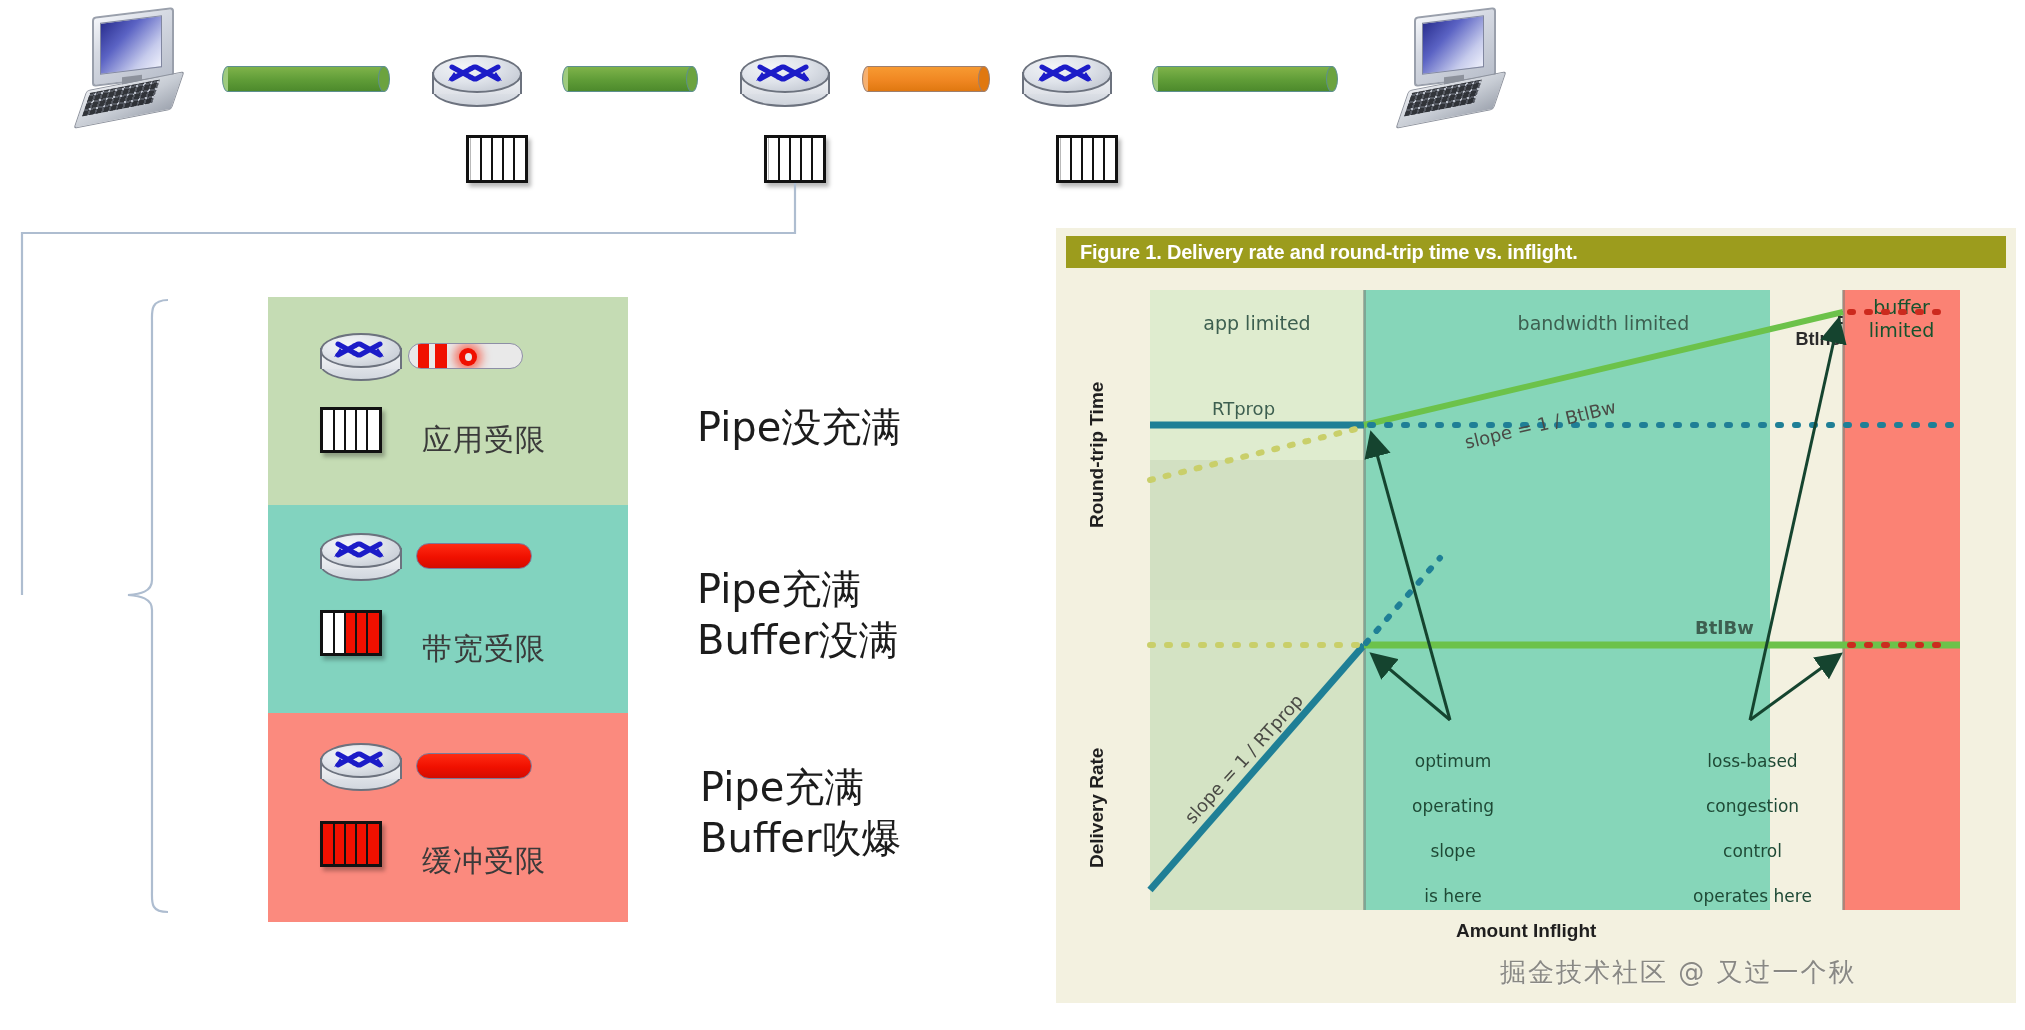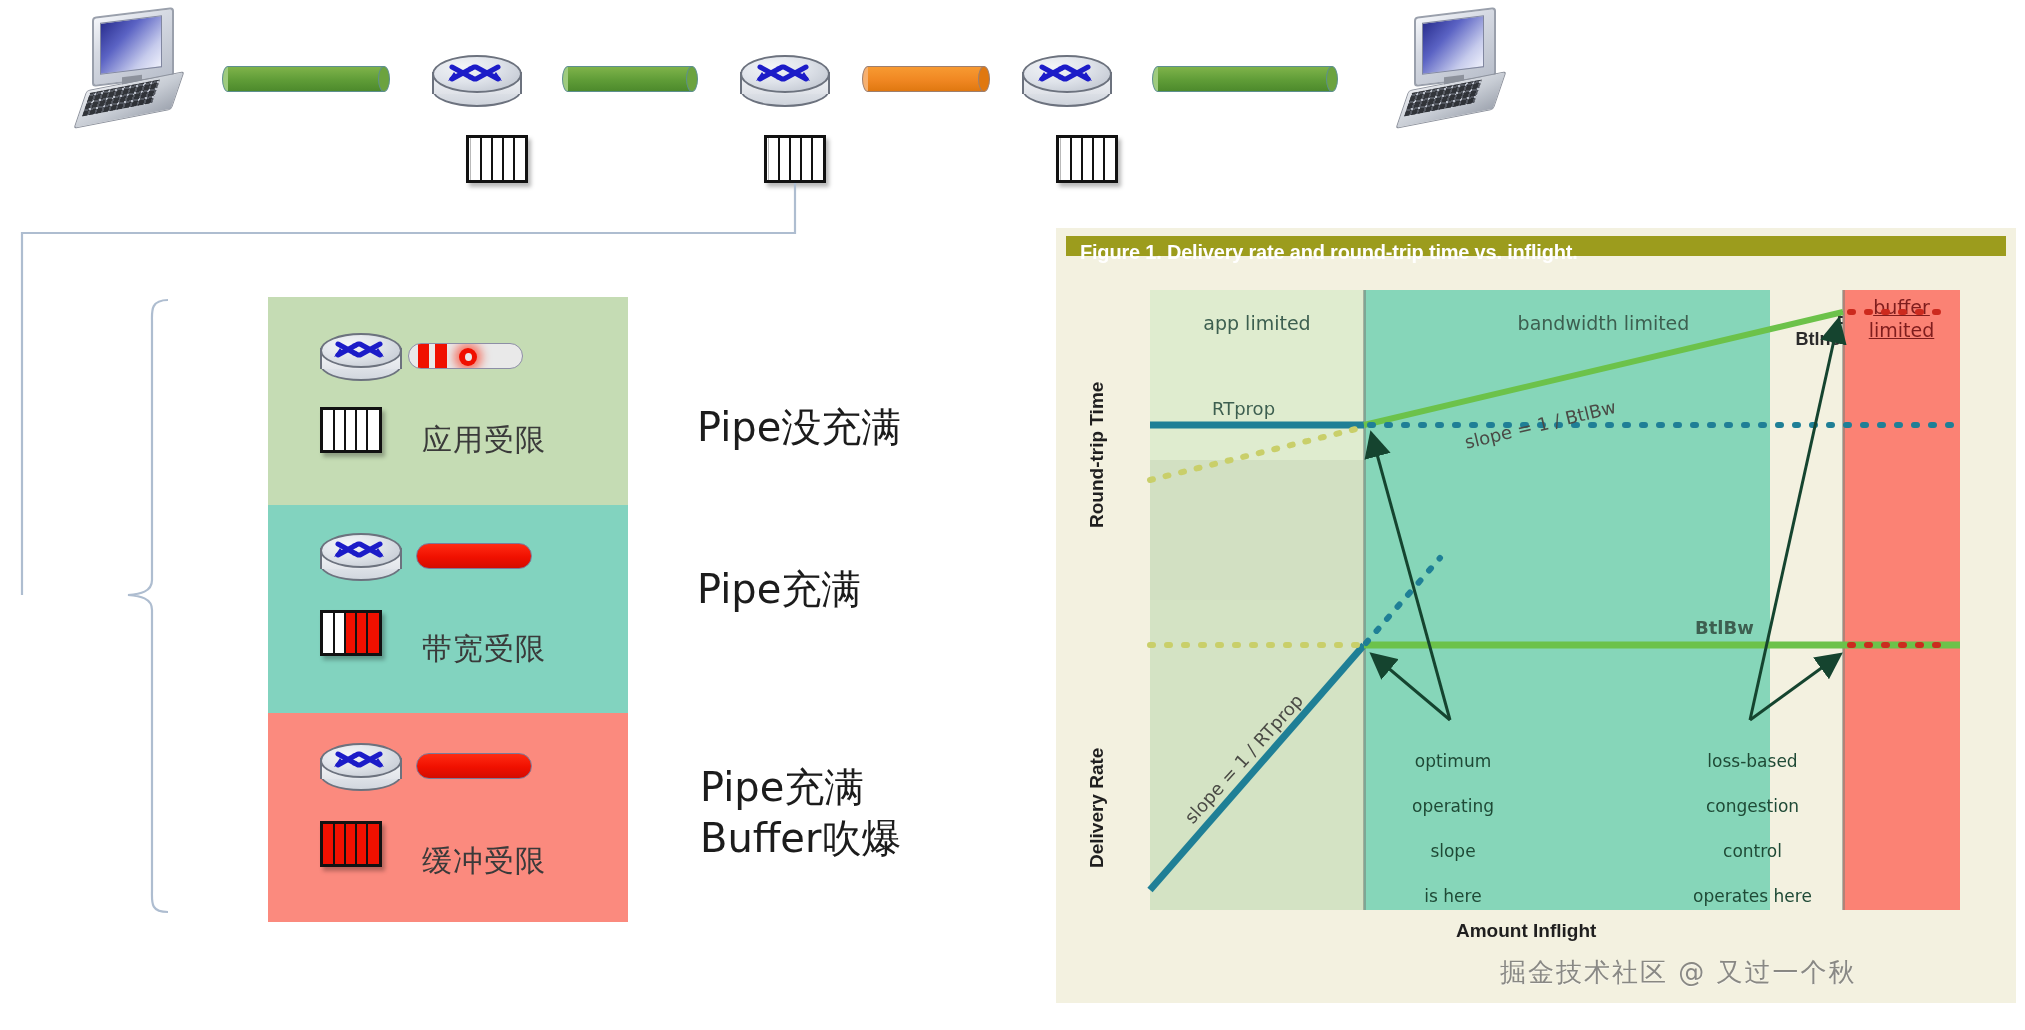--- a/index.html
+++ b/index.html
@@ -153,21 +153,21 @@
     font-family:"DejaVu Sans","Liberation Sans",sans-serif;
     white-space:nowrap;
   }
 
   
   #figure-panel{
     position:absolute;left:1056px;top:228px;width:960px;height:775px;
     background:#f3f1e0;
   }
   #figure-caption{
-    position:absolute;left:10px;top:8px;width:940px;height:20px;
+    position:absolute;left:10px;top:8px;width:940px;height:32px;
     background:#9c9c1d;color:#ffffff;
     font-size:20px;font-weight:bold;line-height:32px;padding-left:14px;
     box-sizing:border-box;white-space:nowrap;
     font-family:"Liberation Sans",sans-serif;letter-spacing:-.2px;
   }
 
   .hdr-tick{
     position:absolute;text-align:center;font-size:18px;font-weight:bold;
     color:#2b2b2b;font-family:"Liberation Sans",sans-serif;line-height:1.15;
   }
@@ -176,21 +176,21 @@
     position:absolute;left:94px;top:62px;width:810px;height:620px;
   }
   .region{position:absolute;top:0;height:620px;box-sizing:border-box;}
   #reg-app{left:0;width:214px;background:#dfeccf;}
   #reg-bw{left:214px;width:406px;background:#86d6b9;}
   #reg-buf{left:693px;width:117px;background:#fb8274;}
   .reg-label{
     position:absolute;text-align:center;font-size:19px;color:#3d5f50;
     font-family:"DejaVu Sans","Liberation Sans",sans-serif;line-height:1.2;
   }
-  #reg-buf .reg-label{color:#7f1d1d;text-decoration:underline;}
+  #reg-buf .reg-label{color:#14532d;}
 
   .vdiv{position:absolute;top:0;width:3px;height:620px;background:rgba(120,130,120,.55);}
 
   .axis-title{
     position:absolute;font-size:19px;font-weight:bold;color:#1f1f1f;
     font-family:"Liberation Sans",sans-serif;
     transform-origin:left top;white-space:nowrap;
   }
   #xaxis-title{
     position:absolute;font-size:19px;font-weight:bold;color:#1f1f1f;
@@ -421,20 +421,21 @@
     <div class="mini-pipe" style="left:148px;top:40px;width:116px;background:linear-gradient(180deg,#ff2b12,#f01000 55%,#d40c00);border-color:#7a7a9a;"></div>
     <div class="mini-queue q-full" style="left:52px;top:108px;"></div>
     <div class="cat-label" style="left:154px;top:128px;text-align:right;">缓冲受限</div>
   </div>
 </div>
 
 <div class="desc" style="left:697px;top:402px;">Pipe没充满</div>
 
 <div class="desc" style="left:697px;top:564px;">
   <div>Pipe充满</div>
+  <div>Buffer没满</div>
 </div>
 
 <div class="desc" style="left:700px;top:762px;">
   <div>Pipe充满</div>
   <div>Buffer吹爆</div>
 </div>
 
 <div id="figure-panel">
 
   <div id="figure-caption">Figure 1. Delivery rate and round-trip time vs. inflight.</div>

